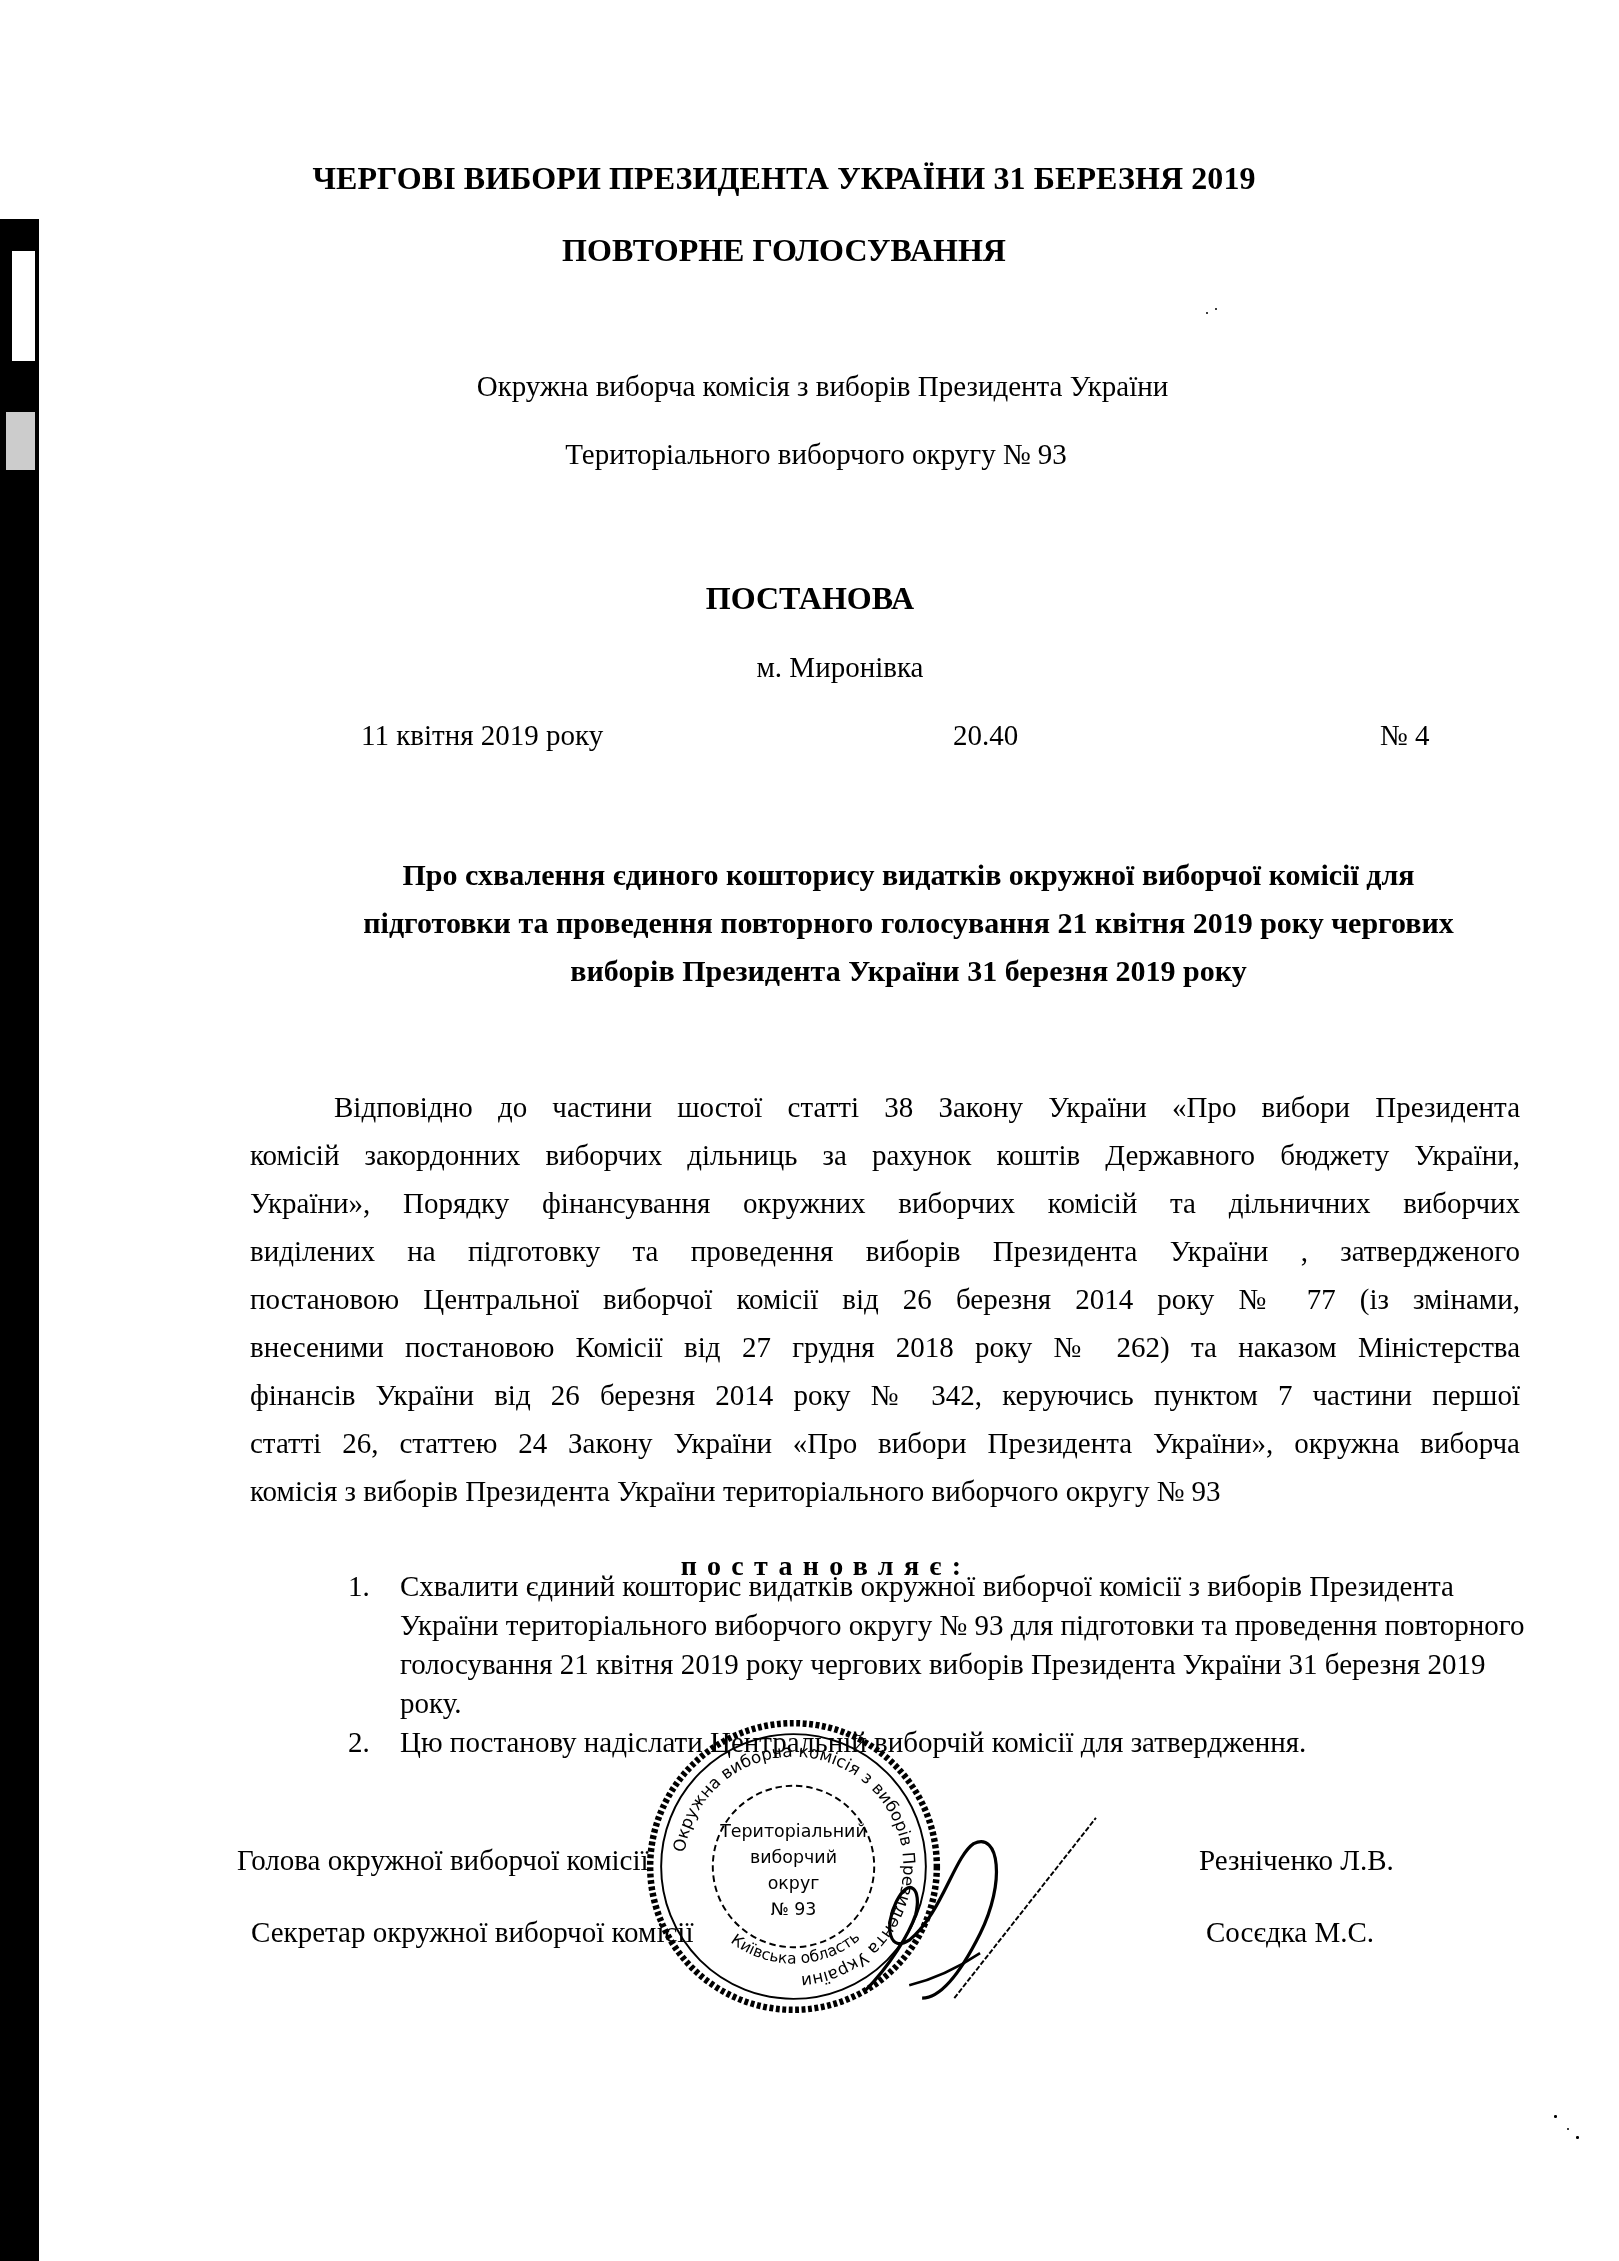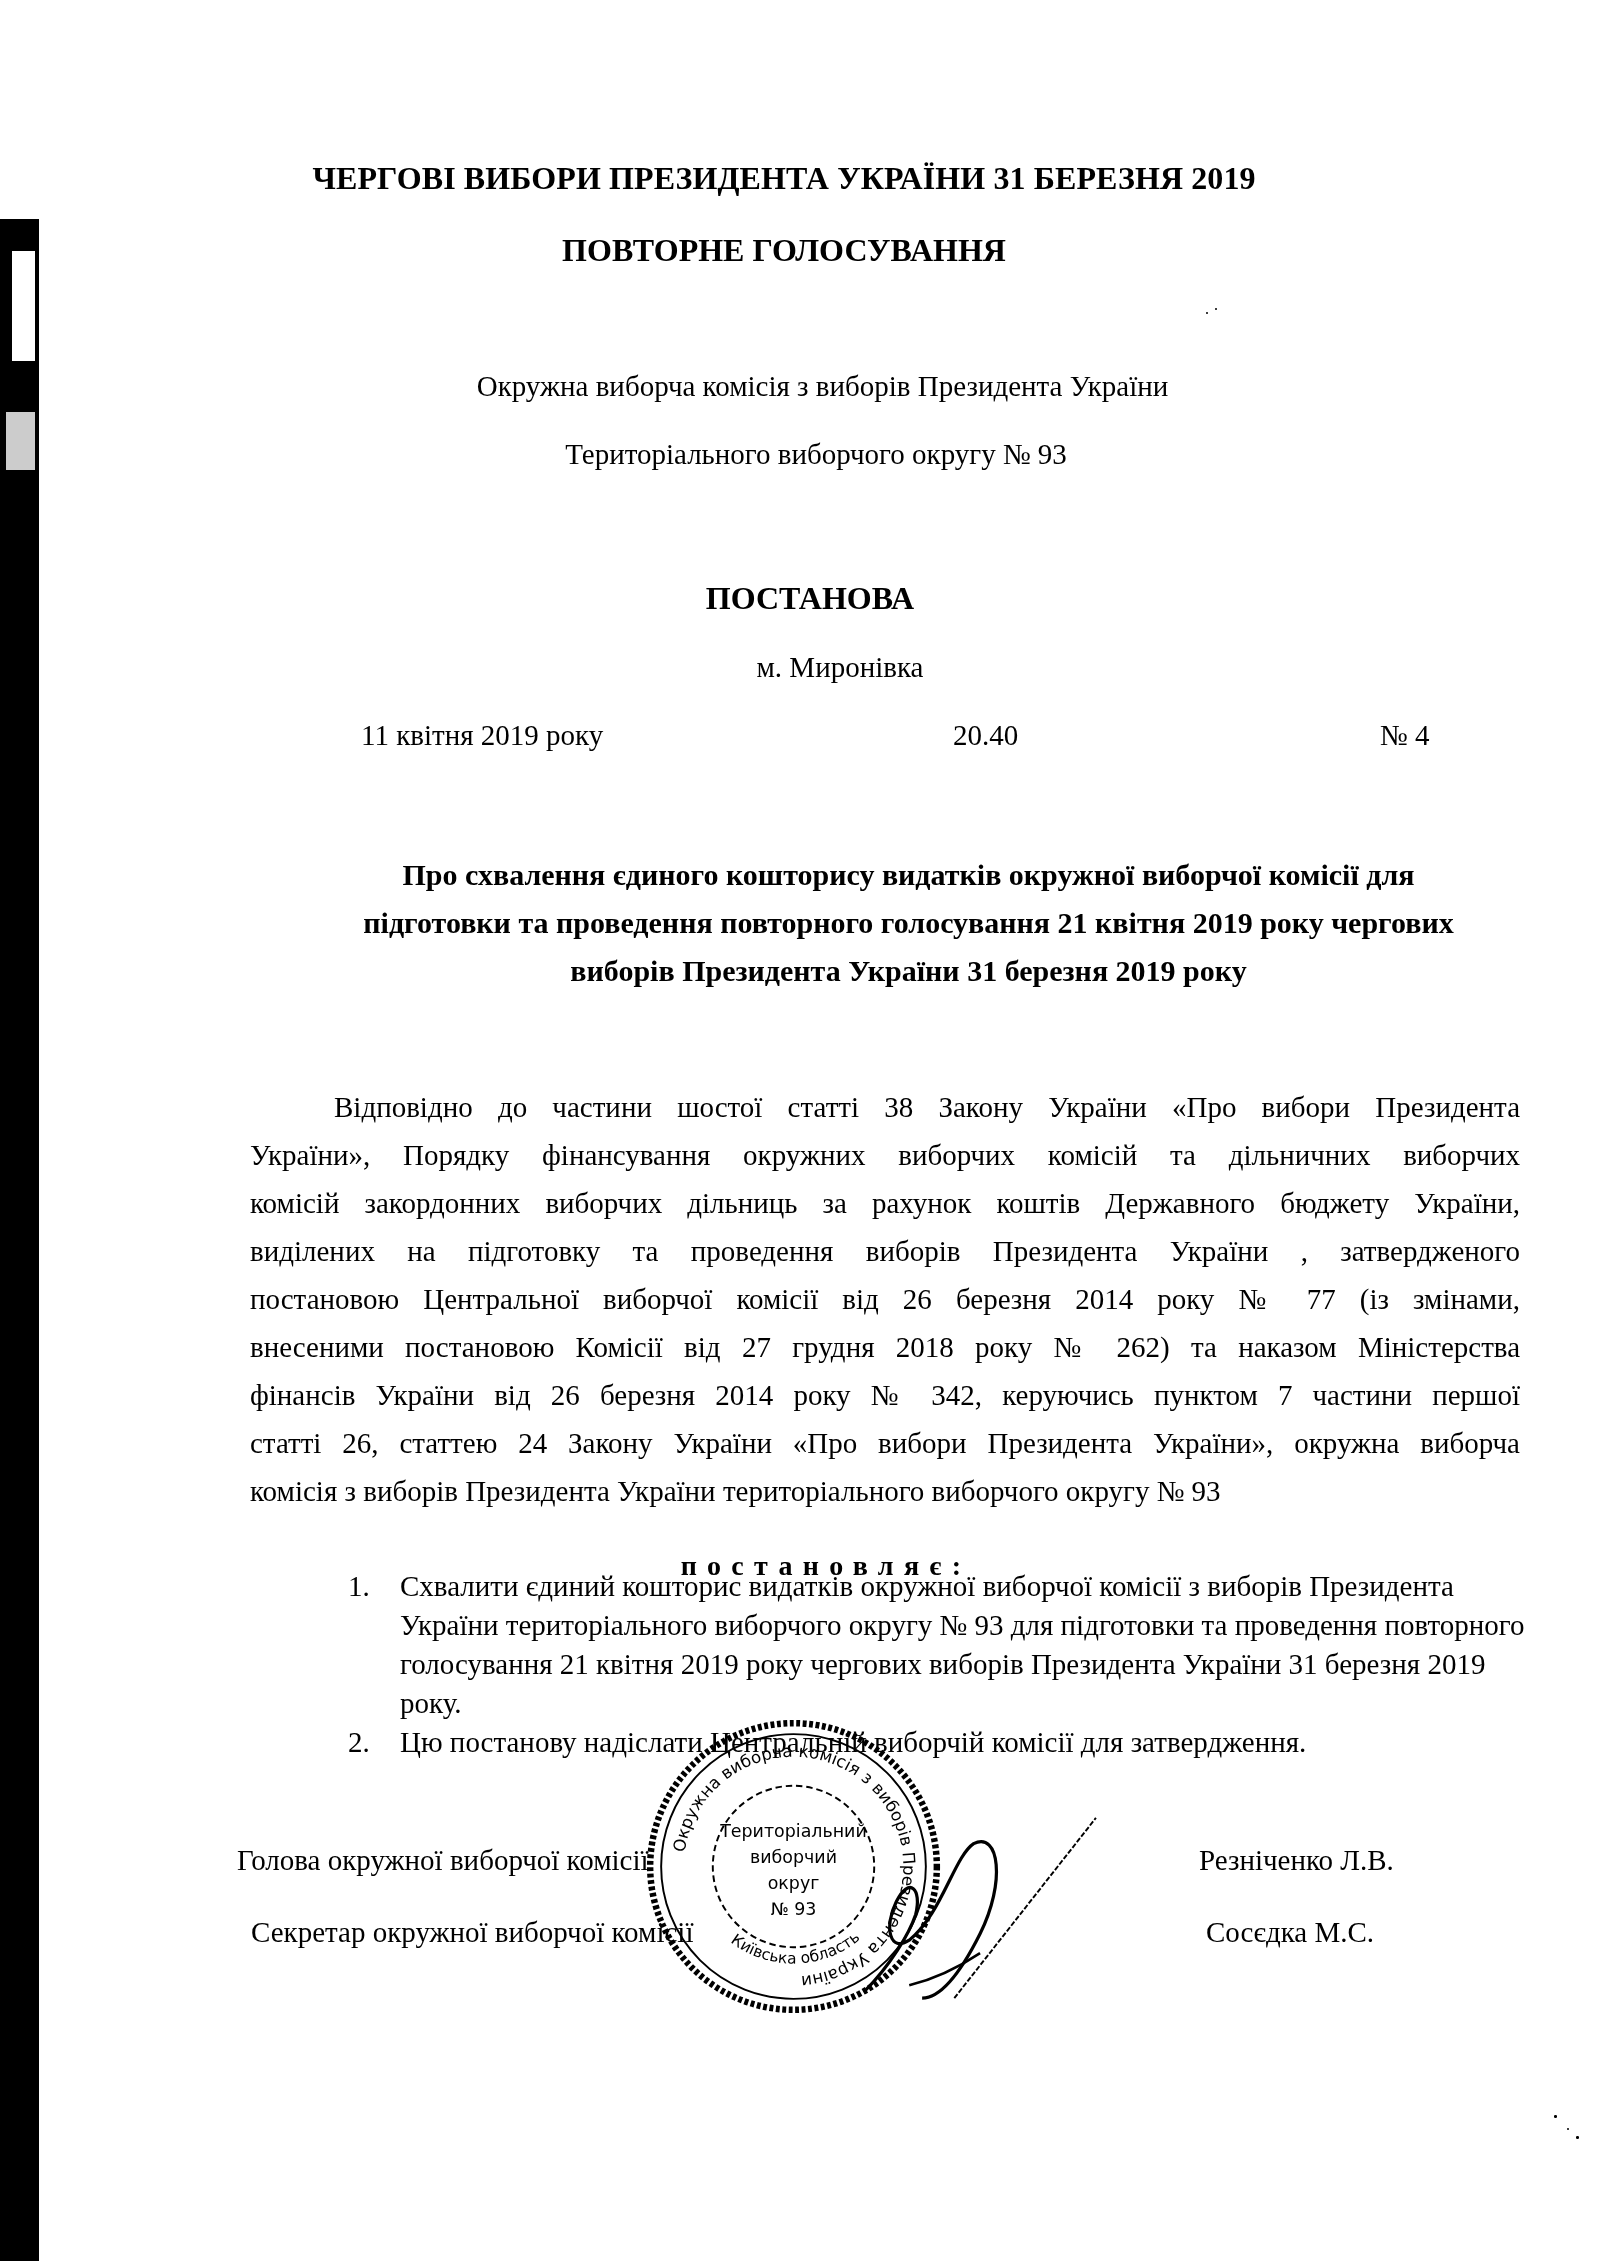--- a/index.html
+++ b/index.html
@@ -70,22 +70,22 @@
   <div class="abs meta-num">№ 4</div>
 
   <div class="abs subject">
     <div>Про схвалення єдиного кошторису видатків окружної виборчої комісії для</div>
     <div>підготовки та проведення повторного голосування 21 квітня 2019 року чергових</div>
     <div>виборів Президента України 31 березня 2019 року</div>
   </div>
 
   <div class="preamble">
     <span class="line first">Відповідно до частини шостої статті 38 Закону України «Про вибори Президента</span>
+    <span class="line">комісій закордонних виборчих дільниць за рахунок коштів Державного бюджету України,</span>
     <span class="line">України», Порядку фінансування окружних виборчих комісій та дільничних виборчих</span>
-    <span class="line">комісій закордонних виборчих дільниць за рахунок коштів Державного бюджету України,</span>
     <span class="line">виділених на підготовку та проведення виборів Президента України , затвердженого</span>
     <span class="line">постановою Центральної виборчої комісії від 26 березня 2014 року № 77 (із змінами,</span>
     <span class="line">внесеними постановою Комісії від 27 грудня 2018 року № 262) та наказом Міністерства</span>
     <span class="line">фінансів України від 26 березня 2014 року № 342, керуючись пунктом 7 частини першої</span>
     <span class="line">статті 26, статтею 24 Закону України «Про вибори Президента України», окружна виборча</span>
     <span class="line last">комісія з виборів Президента України територіального виборчого округу № 93</span>
   </div>
 
   <div class="abs center decree">постановляє:</div>
 

